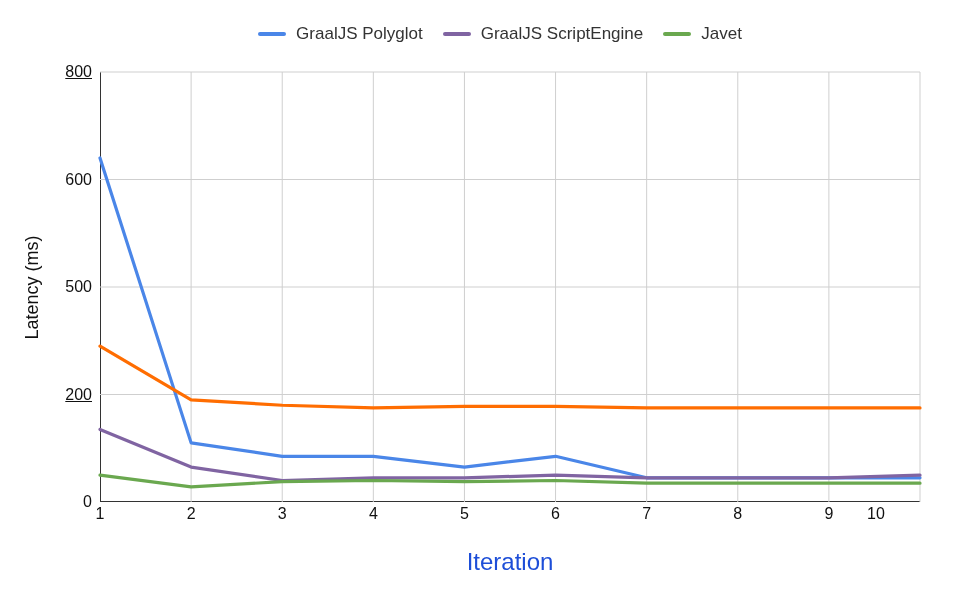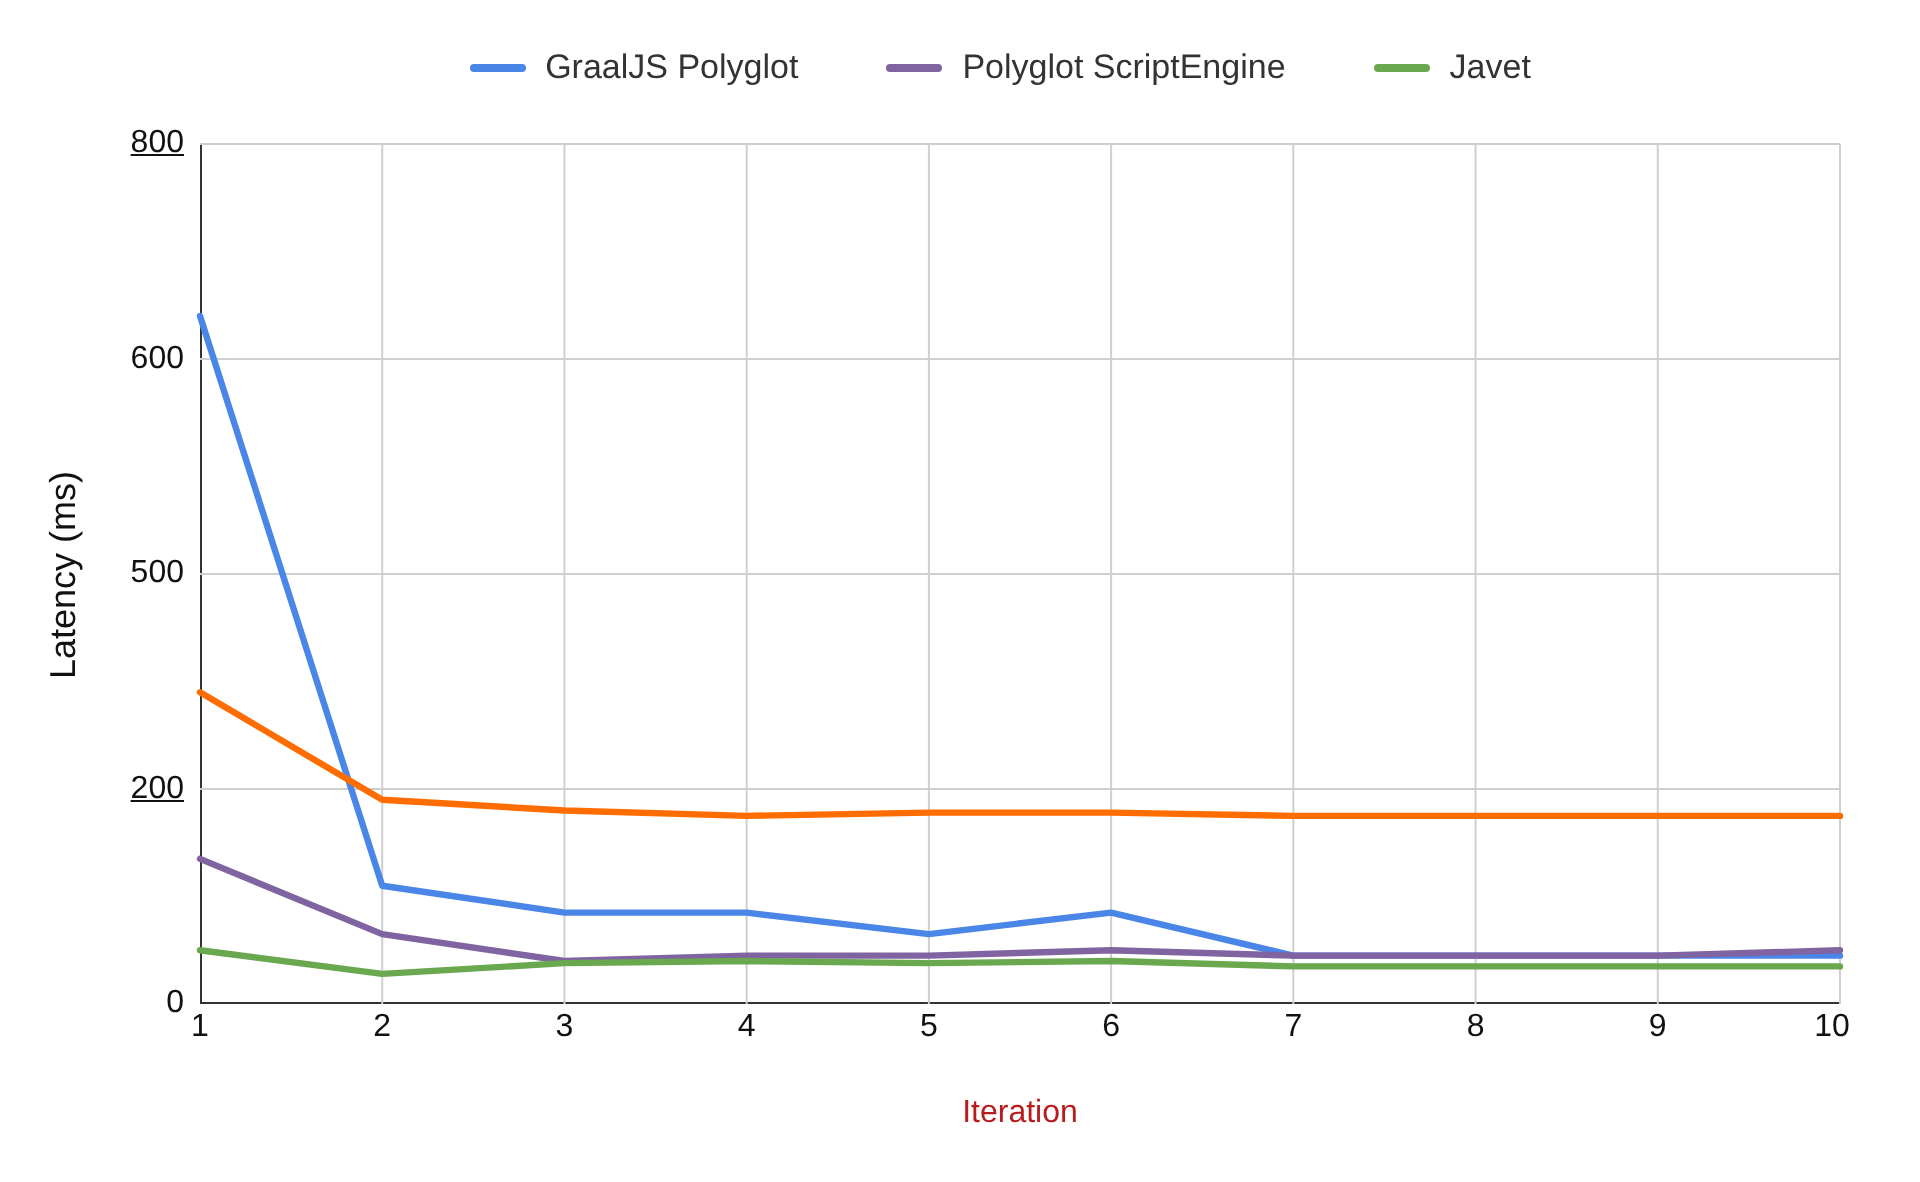--- a/index.html
+++ b/index.html
@@ -16,21 +16,21 @@
     box-sizing: border-box;
   }
   
   .legend {
     position: absolute;
     top: 24px;
     left: 80px;
     right: 40px;
     display: flex;
     justify-content: center;
-    gap: 44px;
+    gap: 20px;
     font-size: 17px;
     color: #333;
   }
   .legend-item {
     display: flex;
     align-items: center;
     gap: 10px;
   }
   .legend-swatch {
     width: 28px;
@@ -101,22 +101,22 @@
     font-size: 16px;
     color: #111;
   }
   
   .xtitle {
     position: absolute;
     left: 100px;
     width: 820px;
     top: 548px;
     text-align: center;
-    font-size: 16px;
-    color: #b91c1c;
+    font-size: 24px;
+    color: #1d4ed8;
   }
   .ytitle {
     position: absolute;
     top: 72px;
     left: 22px;
     width: 20px;
     height: 430px;
     display: flex;
     align-items: center;
     justify-content: center;
@@ -133,21 +133,21 @@
 
 <div class="wrap">
 
   <div class="legend">
     <div class="legend-item">
       <span class="legend-swatch" style="background:#4a86e8"></span>
       <span>GraalJS Polyglot</span>
     </div>
     <div class="legend-item">
       <span class="legend-swatch" style="background:#8064a2"></span>
-      <span>Polyglot ScriptEngine</span>
+      <span>GraalJS ScriptEngine</span>
     </div>
     <div class="legend-item">
       <span class="legend-swatch" style="background:#6aa84f"></span>
       <span>Javet</span>
     </div>
   </div>
 
   <div class="yticks">
       <div class="ytick" style="top: 430px;">0</div>
       <div class="ytick" style="top: 322.5px; text-decoration: underline;">200</div>
@@ -184,21 +184,21 @@
   <div class="xticks">
       <div class="xtick" style="left: 0px;">1</div>
       <div class="xtick" style="left: 91.11px;">2</div>
       <div class="xtick" style="left: 182.22px;">3</div>
       <div class="xtick" style="left: 273.33px;">4</div>
       <div class="xtick" style="left: 364.44px;">5</div>
       <div class="xtick" style="left: 455.56px;">6</div>
       <div class="xtick" style="left: 546.67px;">7</div>
       <div class="xtick" style="left: 637.78px;">8</div>
       <div class="xtick" style="left: 728.89px;">9</div>
-      <div class="xtick" style="left: 816px;">10</div>
+      <div class="xtick" style="left: 776px;">10</div>
     </div>
 
   <div class="xtitle">Iteration</div>
   <div class="ytitle">
     <div class="ytitle-inner">Latency (ms)</div>
   </div>
 
 </div>
 
 </body></html>

